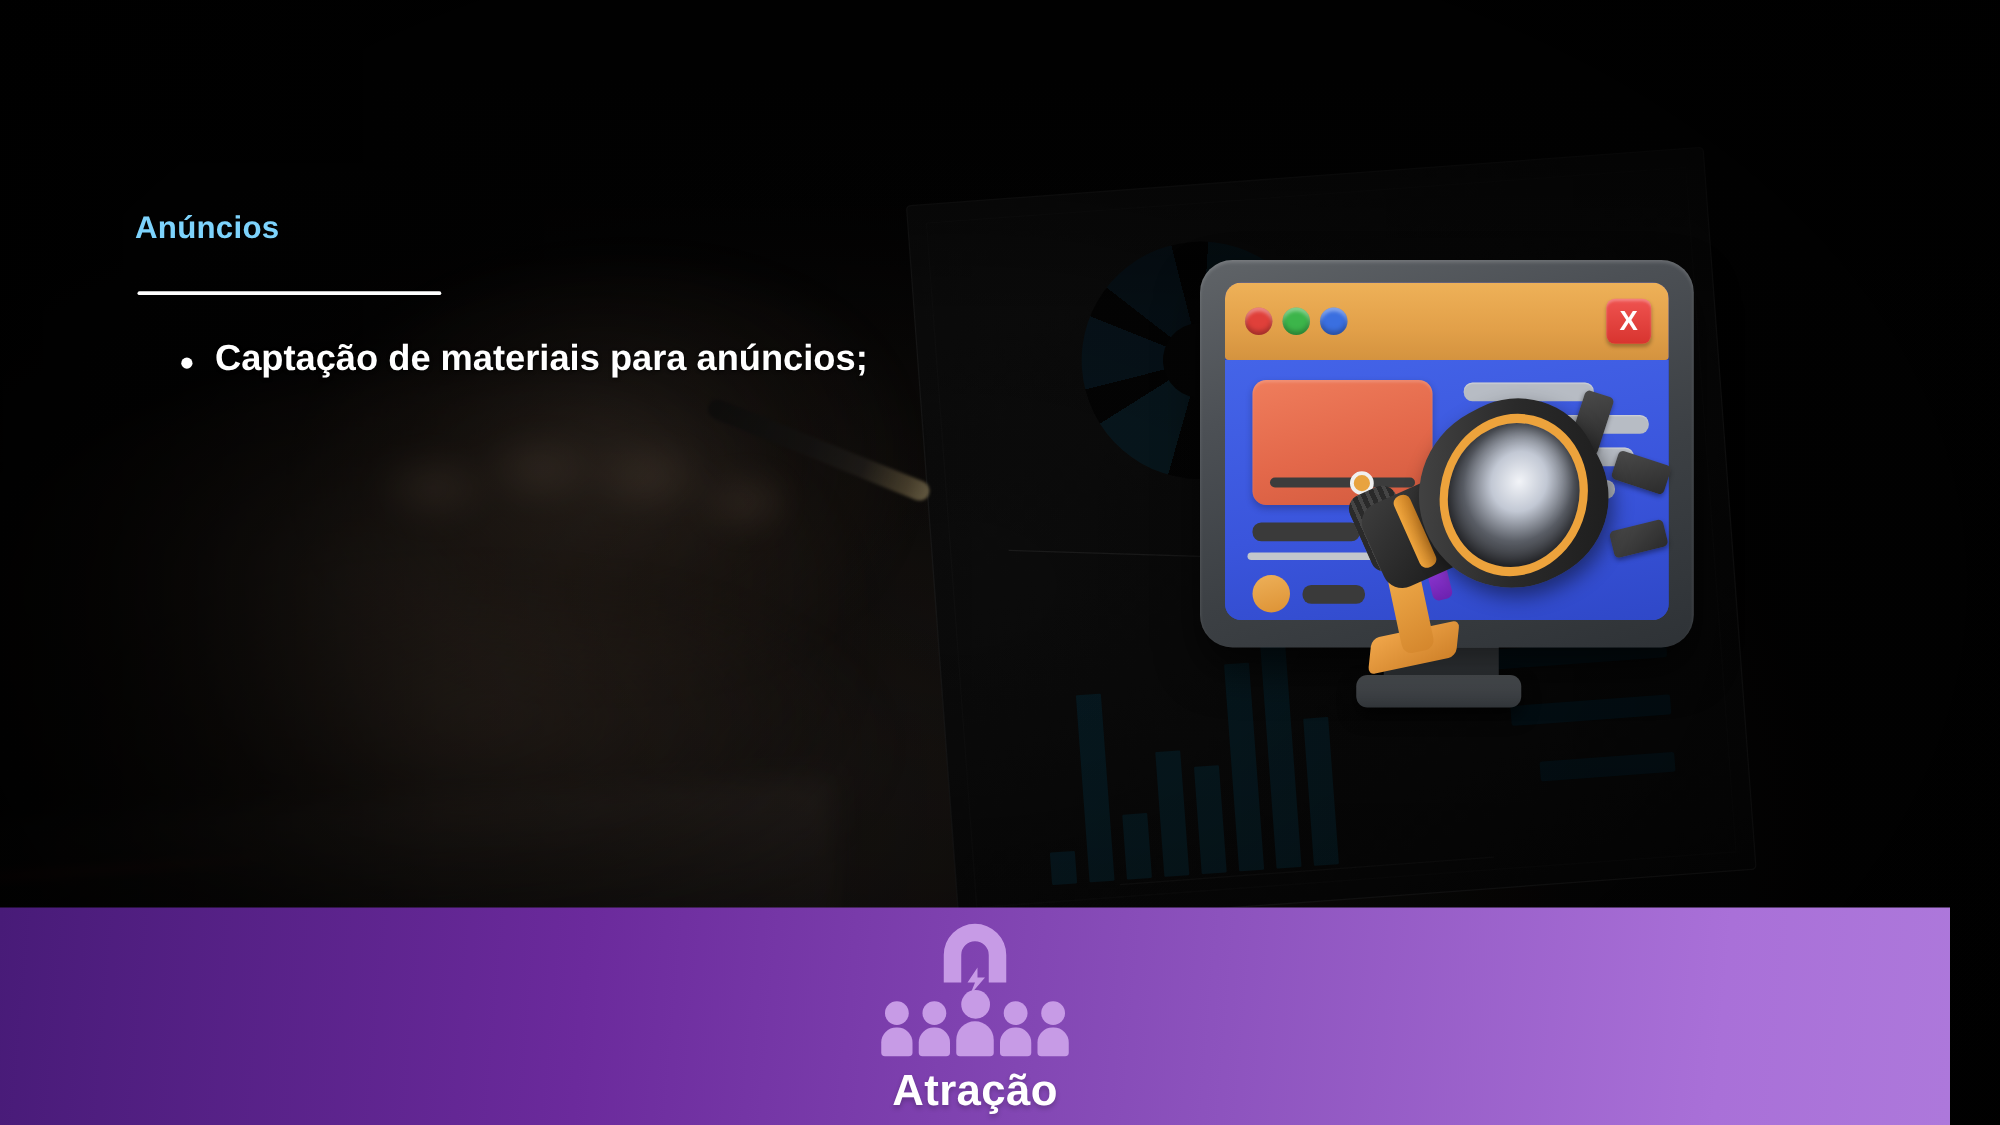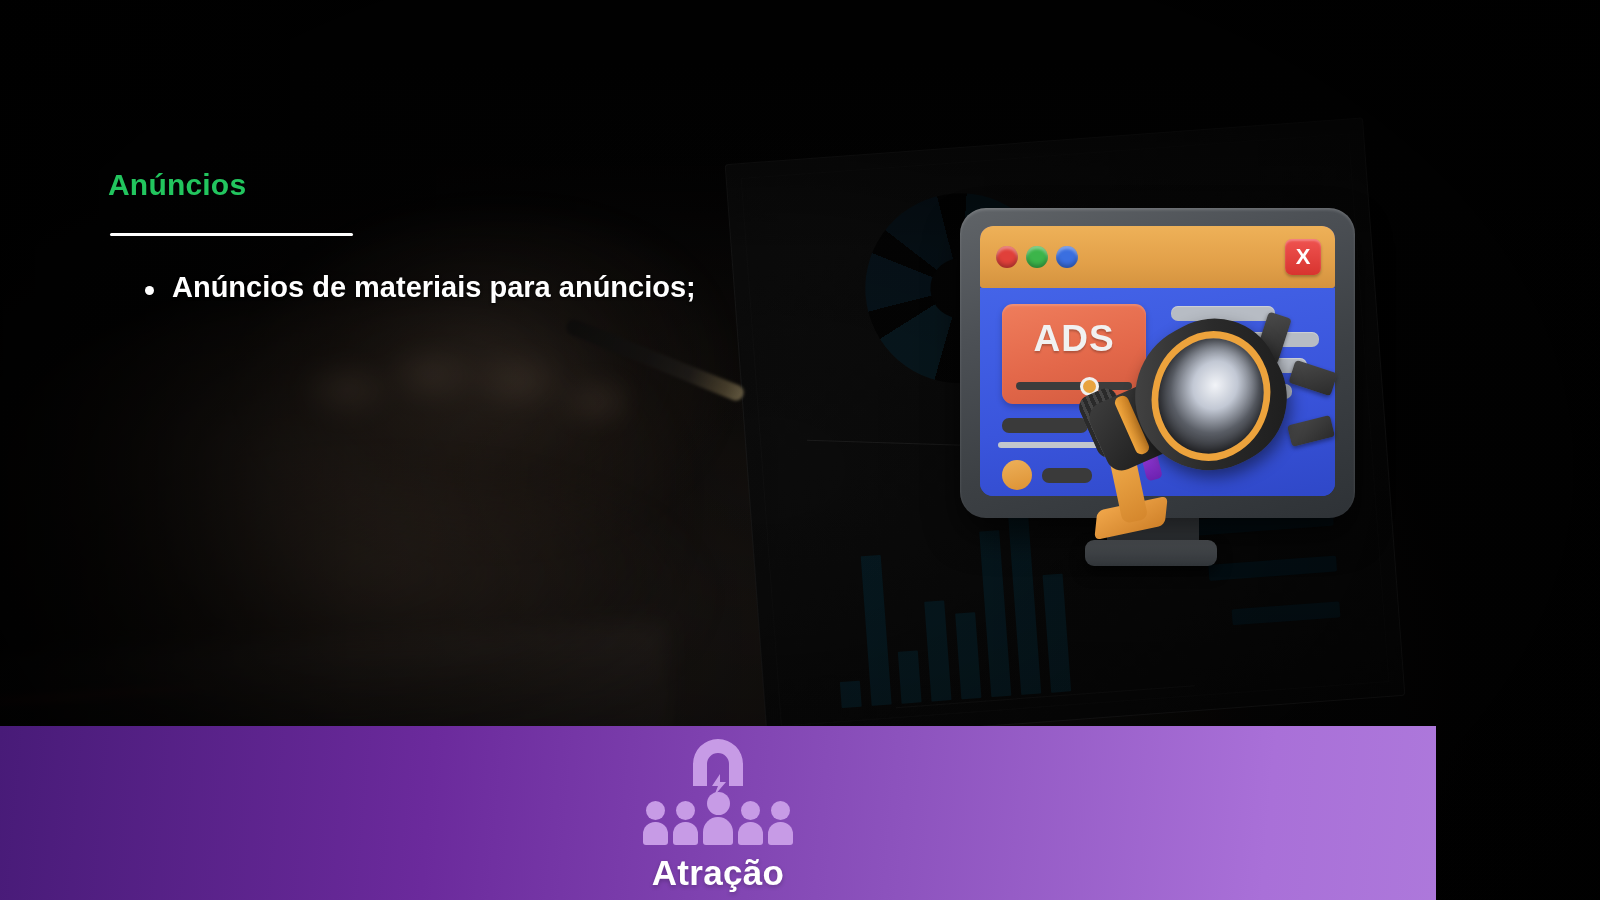--- a/index.html
+++ b/index.html
@@ -119,21 +119,21 @@
     background:
       radial-gradient(ellipse 1150px 760px at 48% 52%, rgba(0,0,0,0) 0%, rgba(0,0,0,0.42) 62%, rgba(0,0,0,0.80) 100%),
       linear-gradient(90deg, rgba(0,0,0,0.88) 0%, rgba(0,0,0,0.42) 22%, rgba(0,0,0,0.18) 50%, rgba(0,0,0,0.30) 100%),
       linear-gradient(180deg, rgba(0,0,0,0.80) 0%, rgba(0,0,0,0.22) 28%, rgba(0,0,0,0.30) 100%);
   }
 
   
   .content { position:absolute; left:0; top:0; width:760px; }
   .title {
     position:absolute; left:108px; top:168px;
-    font-size:30px; font-weight:700; color:#22c55e; letter-spacing:.2px;
+    font-size:25px; font-weight:700; color:#7dd3fc; letter-spacing:.2px;
   }
   .title-rule {
     position:absolute; left:110px; top:233px; width:243px; height:3px;
     background:#fff; border-radius:2px;
   }
   .bullets {
     position:absolute; left:128px; top:264px; width:580px;
     list-style:none;
   }
   .bullets li {
@@ -293,21 +293,21 @@
     background:linear-gradient(150deg,#4a4a4a,#2b2b2b);
     border-radius:4px;
     box-shadow:0 2px 4px rgba(0,0,0,.4);
   }
   .mk.k1 { left:188px; top:6px;  width:24px; height:48px; transform:rotate(18deg); }
   .mk.k2 { left:218px; top:58px; width:44px; height:24px; transform:rotate(18deg); }
   .mk.k3 { left:216px; top:112px;width:44px; height:22px; transform:rotate(-14deg); }
 
   
   .banner {
-    position:absolute; left:0; bottom:0; width:1436px; height:174px;
+    position:absolute; left:0; bottom:0; width:1560px; height:174px;
     background:linear-gradient(95deg,#481b78 0%,#6b2a9c 30%,#8c52bd 62%,#a970d8 88%,#ad78db 100%);
     display:flex; flex-direction:column; align-items:center; justify-content:center;
   }
   .badge { display:flex; flex-direction:column; align-items:center; }
   .magnet-wrap { width:74px; height:66px; margin-bottom:-2px; }
   .people { display:flex; align-items:flex-end; gap:5px; margin-top:-6px; }
   .person { display:flex; flex-direction:column; align-items:center; }
   .person .head { width:19px; height:19px; border-radius:50%; background:#c79be6; }
   .person .body {
     width:25px; height:23px; margin-top:2px; background:#c79be6;
@@ -361,41 +361,40 @@
     <div class="pen"></div>
     <div class="paper-sheet"></div>
     <div class="paper-red"></div>
     <div class="vignette"></div>
   </div>
 
   <div class="content">
     <div class="title">Anúncios</div>
     <div class="title-rule"></div>
     <ul class="bullets">
-      <li>Anúncios de materiais para anúncios;</li>
+      <li>Captação de materiais para anúncios;</li>
     </ul>
   </div>
 
   <div class="illus">
     <div class="neck"></div>
     <div class="base"></div>
 
     <div class="monitor">
       <div class="screen">
 
         <div class="titlebar">
           <span class="dot r"></span>
           <span class="dot g"></span>
           <span class="dot b"></span>
           <span class="closebtn">X</span>
         </div>
 
         <div class="board">
           <div class="adscard">
-            <div class="adstext">ADS</div>
             <div class="adstrack"></div>
             <div class="adsknob"></div>
           </div>
 
           <div class="lines">
             <div class="ln w1"></div>
             <div class="ln w2"></div>
             <div class="ln w3"></div>
             <div class="ln w4"></div>
           </div>

